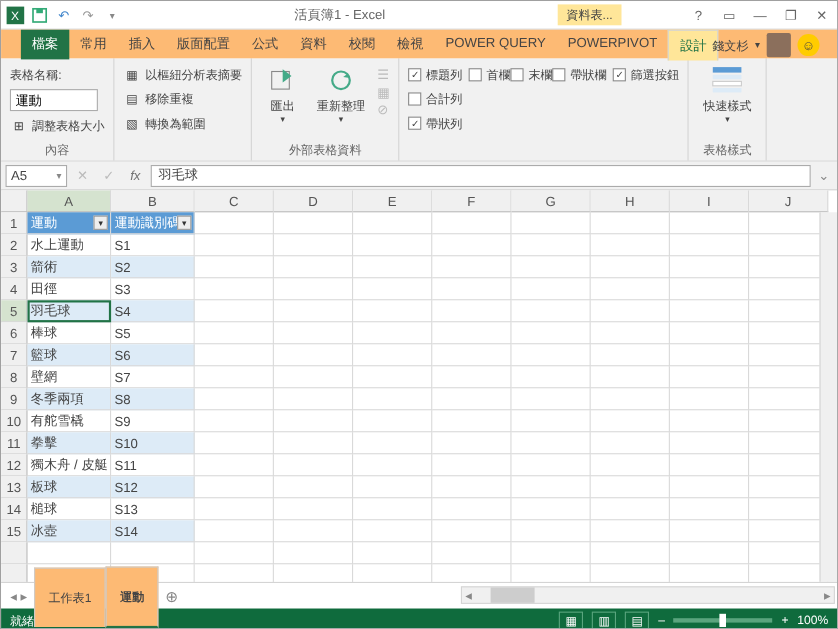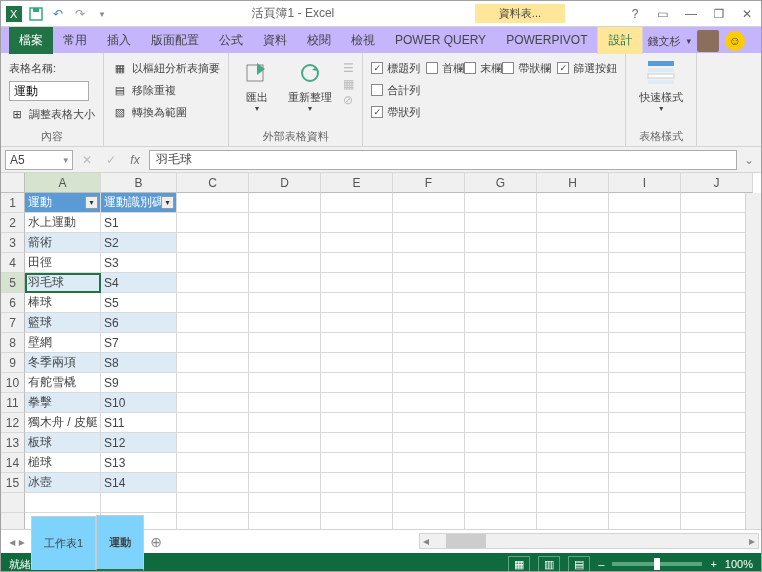--- a/index.html
+++ b/index.html
@@ -1,62 +1,62 @@
 <!DOCTYPE html>
 <html><head>
 <meta charset="utf-8">
 <style>
 *{box-sizing:border-box;margin:0;padding:0;font-family:"Microsoft JhengHei","Segoe UI",Arial,sans-serif}
 body{width:762px;height:572px;background:#fff;overflow:hidden;font-size:12px;color:#444;border:1px solid #a0a0a0}
 .titlebar{height:26px;background:#fff;display:flex;align-items:center;border-bottom:1px solid #d4d4d4;padding:0 4px}
 .titlebar .qat{display:flex;align-items:center;gap:4px}
 .titlebar .qat .ic{width:18px;height:18px;display:flex;align-items:center;justify-content:center;color:#217346}
 .titlebar .title{flex:1;text-align:center;color:#666;font-size:12px}
-.titlebar .tool-ctx{background:#ffe699;padding:2px 24px;font-size:11px;color:#444;margin-right:60px}
+.titlebar .tool-ctx{background:#ffe699;padding:2px 8px;font-size:11px;color:#444;margin-right:60px}
 .titlebar .winbtns{display:flex;gap:8px;color:#666}
 .titlebar .winbtns span{width:20px;text-align:center}
-.ribbon-tabs{height:26px;display:flex;align-items:center;background:#c4b5fd;padding-left:8px;position:relative}
+.ribbon-tabs{height:26px;display:flex;align-items:flex-start;background:#fdba74;padding-left:18px;position:relative}
 .ribbon-tabs .tab{padding:5px 10px;font-size:12px;color:#444;cursor:pointer}
 .ribbon-tabs .tab.file{background:#217346;color:#fff}
 .ribbon-tabs .tab.active{background:#f1f1f1;border:1px solid #d4d4d4;border-bottom:none;color:#217346}
 .ribbon-tabs .tab.design{background:#ffe699}
 .ribbon-tabs .right{position:absolute;right:16px;top:3px;display:flex;align-items:center;gap:6px}
 .ribbon-tabs .right .avatar{width:22px;height:22px;background:#8b6f5c;border-radius:2px}
 .ribbon-tabs .right .smile{width:20px;height:20px;border-radius:50%;background:#ffcc00;display:flex;align-items:center;justify-content:center;font-size:12px}
 .ribbon{height:94px;background:#f1f1f1;border-bottom:1px solid #d4d4d4;display:flex}
 .ribbon .group{border-right:1px solid #d4d4d4;padding:4px 8px 2px;display:flex;flex-direction:column;justify-content:space-between}
 .ribbon .group .body{display:flex;gap:6px;align-items:flex-start}
 .ribbon .group .lbl{text-align:center;font-size:11px;color:#666;padding-top:2px}
 .ribbon .bigbtn{display:flex;flex-direction:column;align-items:center;width:54px;font-size:11px;text-align:center;line-height:1.2}
 .ribbon .bigbtn .icn{width:32px;height:32px;display:flex;align-items:center;justify-content:center;margin-bottom:2px}
 .ribbon .smrow{display:flex;align-items:center;gap:4px;font-size:11px;color:#444;height:22px}
 .ribbon .smrow .icn{width:16px;height:16px;display:flex;align-items:center;justify-content:center}
 .chk{display:flex;align-items:center;gap:4px;font-size:11px;height:22px}
 .chk .box{width:12px;height:12px;border:1px solid #888;display:flex;align-items:center;justify-content:center;font-size:9px;background:#fff}
 input.tbox{border:1px solid #ababab;height:20px;padding:0 4px;font-size:12px;width:80px;background:#fff}
 .fbar{height:26px;background:#f1f1f1;border-bottom:1px solid #d4d4d4;display:flex;align-items:center;padding:2px 4px;gap:4px}
-.fbar .namebox{width:68px;height:20px;border:1px solid #ababab;background:#fff;padding:0 4px;font-size:12px;display:flex;align-items:center}
+.fbar .namebox{width:56px;height:20px;border:1px solid #ababab;background:#fff;padding:0 4px;font-size:12px;display:flex;align-items:center}
 .fbar .fxbtn{width:20px;text-align:center;color:#737373}
 .fbar .fxinput{flex:1;height:20px;border:1px solid #ababab;background:#fff;padding:0 6px;font-size:12px;display:flex;align-items:center}
 .grid-wrap{position:relative;height:356px;overflow:hidden;display:flex;flex-direction:column}
 .grid{display:grid;grid-template-columns:24px 76px 76px repeat(8,72px);grid-auto-rows:20px;font-size:12px}
 .grid div{border-right:1px solid #d9d9d9;border-bottom:1px solid #d9d9d9;padding:0 3px;display:flex;align-items:center;overflow:hidden;white-space:nowrap}
 .grid .corner{background:#f0f0f0;border-right:1px solid #bdbdbd;border-bottom:1px solid #bdbdbd}
 .grid .colh{background:#f0f0f0;justify-content:center;color:#555;border-bottom:1px solid #bdbdbd}
 .grid .rowh{background:#f0f0f0;justify-content:center;color:#555;border-right:1px solid #bdbdbd}
 .grid .th{background:#5b9bd5;color:#fff;position:relative}
 .grid .th .filter{position:absolute;right:2px;width:13px;height:13px;background:#eee;border:1px solid #999;font-size:8px;display:flex;align-items:center;justify-content:center;color:#333}
 .grid .band{background:#ddebf7}
 .grid .sel{outline:2px solid #217346;outline-offset:-2px;z-index:2}
 .grid .colh.selC{background:#d5e3cf}
 .grid .rowh.selR{background:#d5e3cf}
 .vscroll{position:absolute;right:0;top:20px;bottom:0;width:16px;background:#f0f0f0;border-left:1px solid #d4d4d4}
 .sheet-tabs{height:24px;background:#fff;border-top:1px solid #d4d4d4;display:flex;align-items:center;padding:0 2px;gap:0;position:relative}
 .sheet-tabs .nav{width:28px;text-align:center;color:#888}
-.sheet-tabs .stab{padding:19px 12px;border:1px solid #ccc;border-bottom:none;font-size:11px;background:#7dd3fc;margin-top:2px}
+.sheet-tabs .stab{padding:19px 12px;border:1px solid #ccc;border-bottom:none;font-size:11px;background:#fdba74;margin-top:2px}
 .sheet-tabs .stab.active{border-bottom:2px solid #217346;font-weight:bold}
 .sheet-tabs .add{width:24px;text-align:center;color:#888;font-size:14px}
 .sheet-tabs .hscroll{position:absolute;right:2px;top:3px;width:340px;height:16px;background:#f0f0f0;border:1px solid #d4d4d4;display:flex;align-items:center}
 .sheet-tabs .hscroll .thumb{width:40px;height:100%;background:#cdcdcd;margin-left:14px}
 .status{height:22px;background:#0f6b3d;color:#fff;display:flex;align-items:center;padding:0 8px;font-size:11px;justify-content:space-between}
 .status .right{display:flex;align-items:center;gap:8px}
 .status .viewbtn{width:22px;height:16px;border:1px solid #5aa57e;display:flex;align-items:center;justify-content:center}
 .status .slider{width:90px;height:4px;background:#5aa57e;position:relative}
 .status .slider .h{position:absolute;left:42px;top:-4px;width:6px;height:12px;background:#fff}
 svg{overflow:visible}

